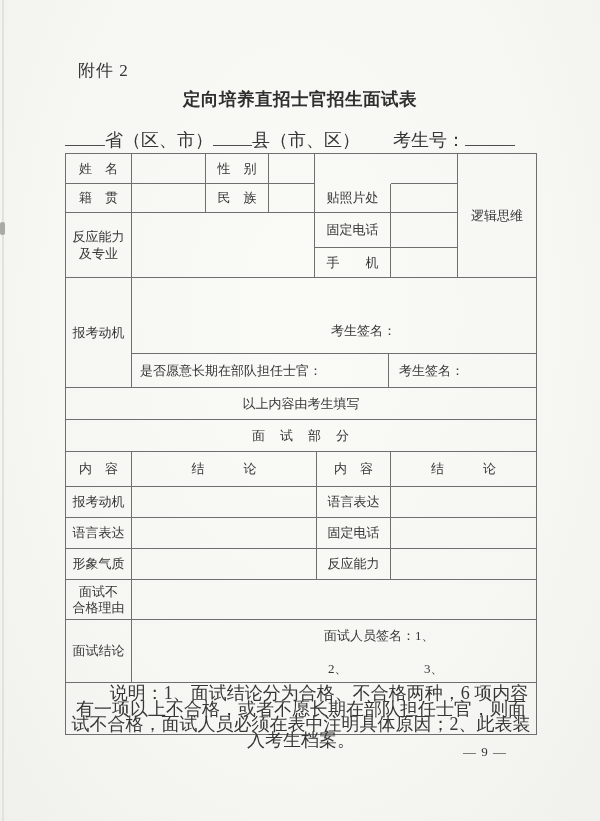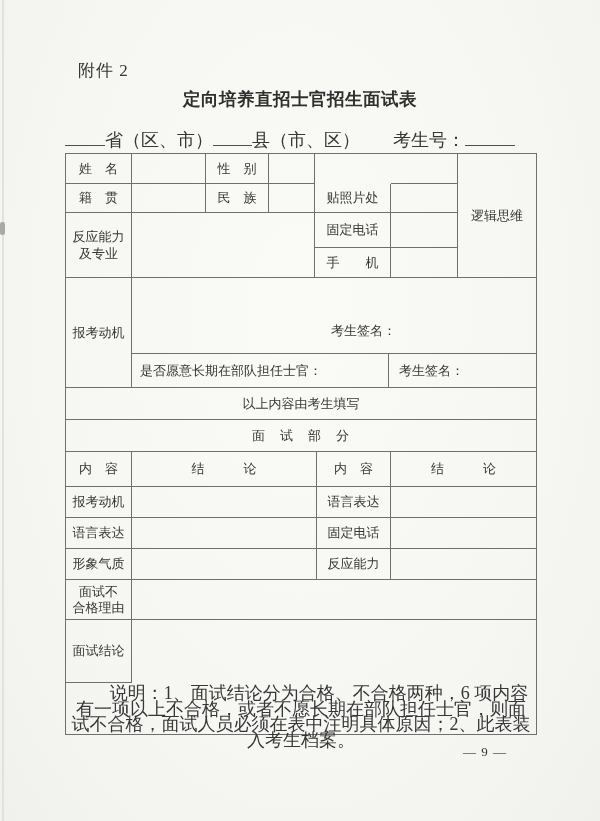--- a/index.html
+++ b/index.html
@@ -118,20 +118,25 @@
     <div class="c" style="left:251px;top:395px;width:74px;height:31px">反应能力</div>
     <div class="c nr" style="left:325px;top:395px;width:145px;height:31px"></div>
 
     <div class="c two" style="left:0;top:426px;width:66px;height:40px;line-height:16px">
       <span>面试不</span>
       <span>合格理由</span>
     </div>
     <div class="c nr" style="left:66px;top:426px;width:404px;height:40px"></div>
 
     <div class="c" style="left:0;top:466px;width:66px;height:63px">面试结论</div>
+    <div class="c nr blk" style="left:66px;top:466px;width:404px;height:63px">
+      <span class="abs" style="left:192px;top:8px">面试人员签名：1、</span>
+      <span class="abs" style="left:196px;top:41px">2、</span>
+      <span class="abs" style="left:292px;top:41px">3、</span>
+    </div>
 
     <div class="c nr nb note-cell" style="left:0;top:529px;width:470px;height:51px">
       <p>说明：1、面试结论分为合格、不合格两种，6 项内容有一项以上不合格，或者不愿长期在部队担任士官，则面试不合格，面试人员必须在表中注明具体原因；2、此表装入考生档案。</p>
     </div>
   </div>
 
   <div class="abs pageno">— 9 —</div>
 </div>
 
 </body></html>

